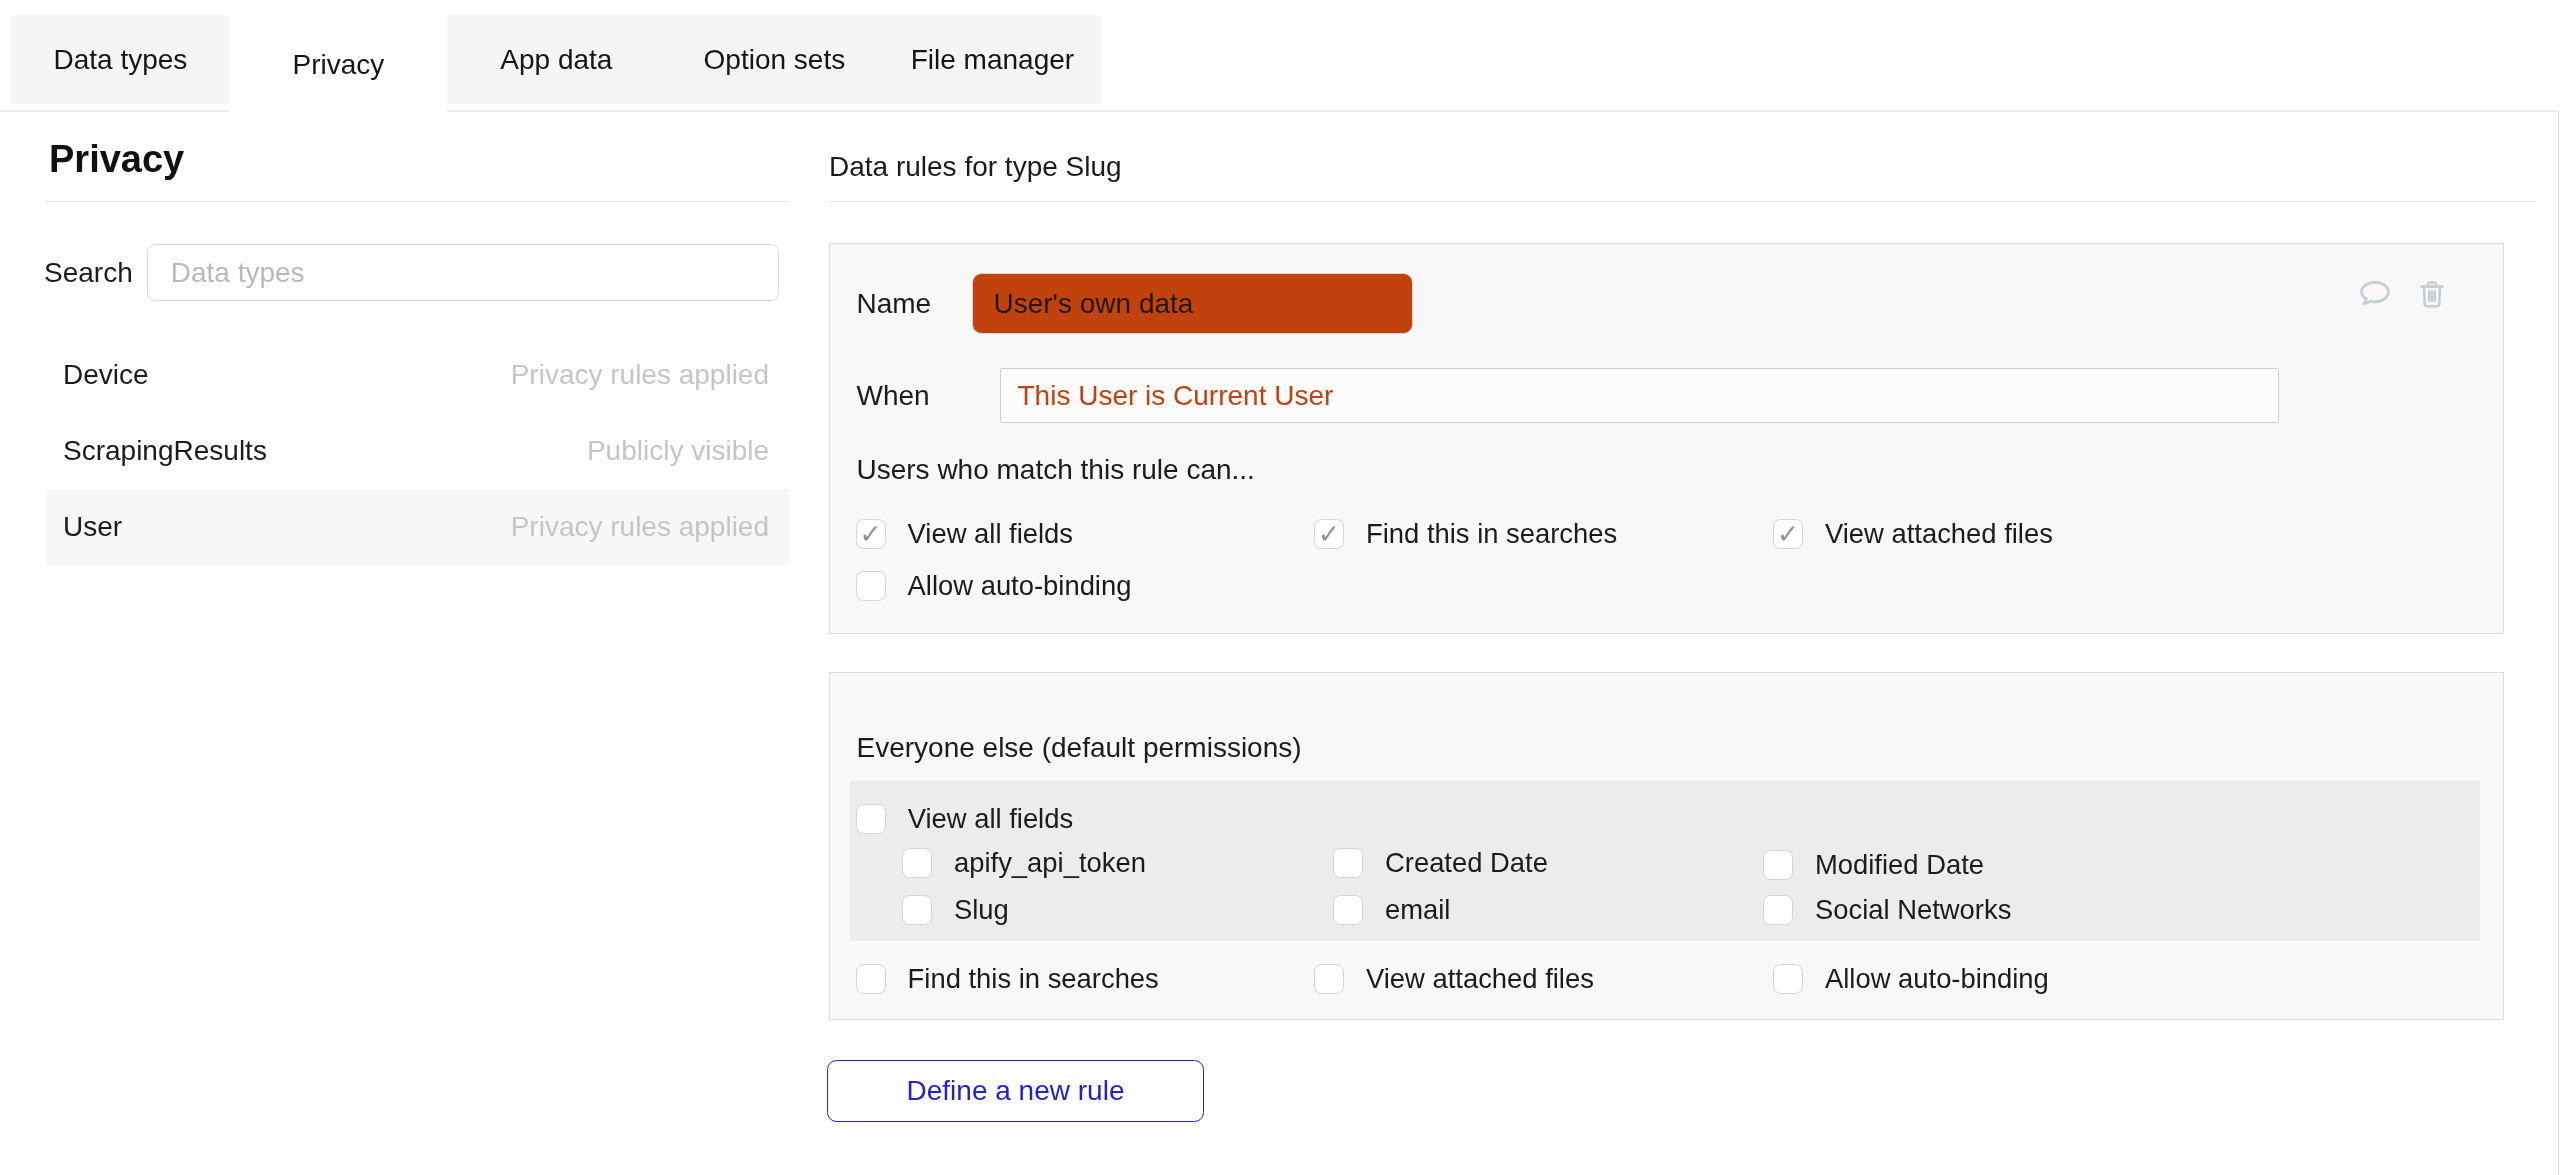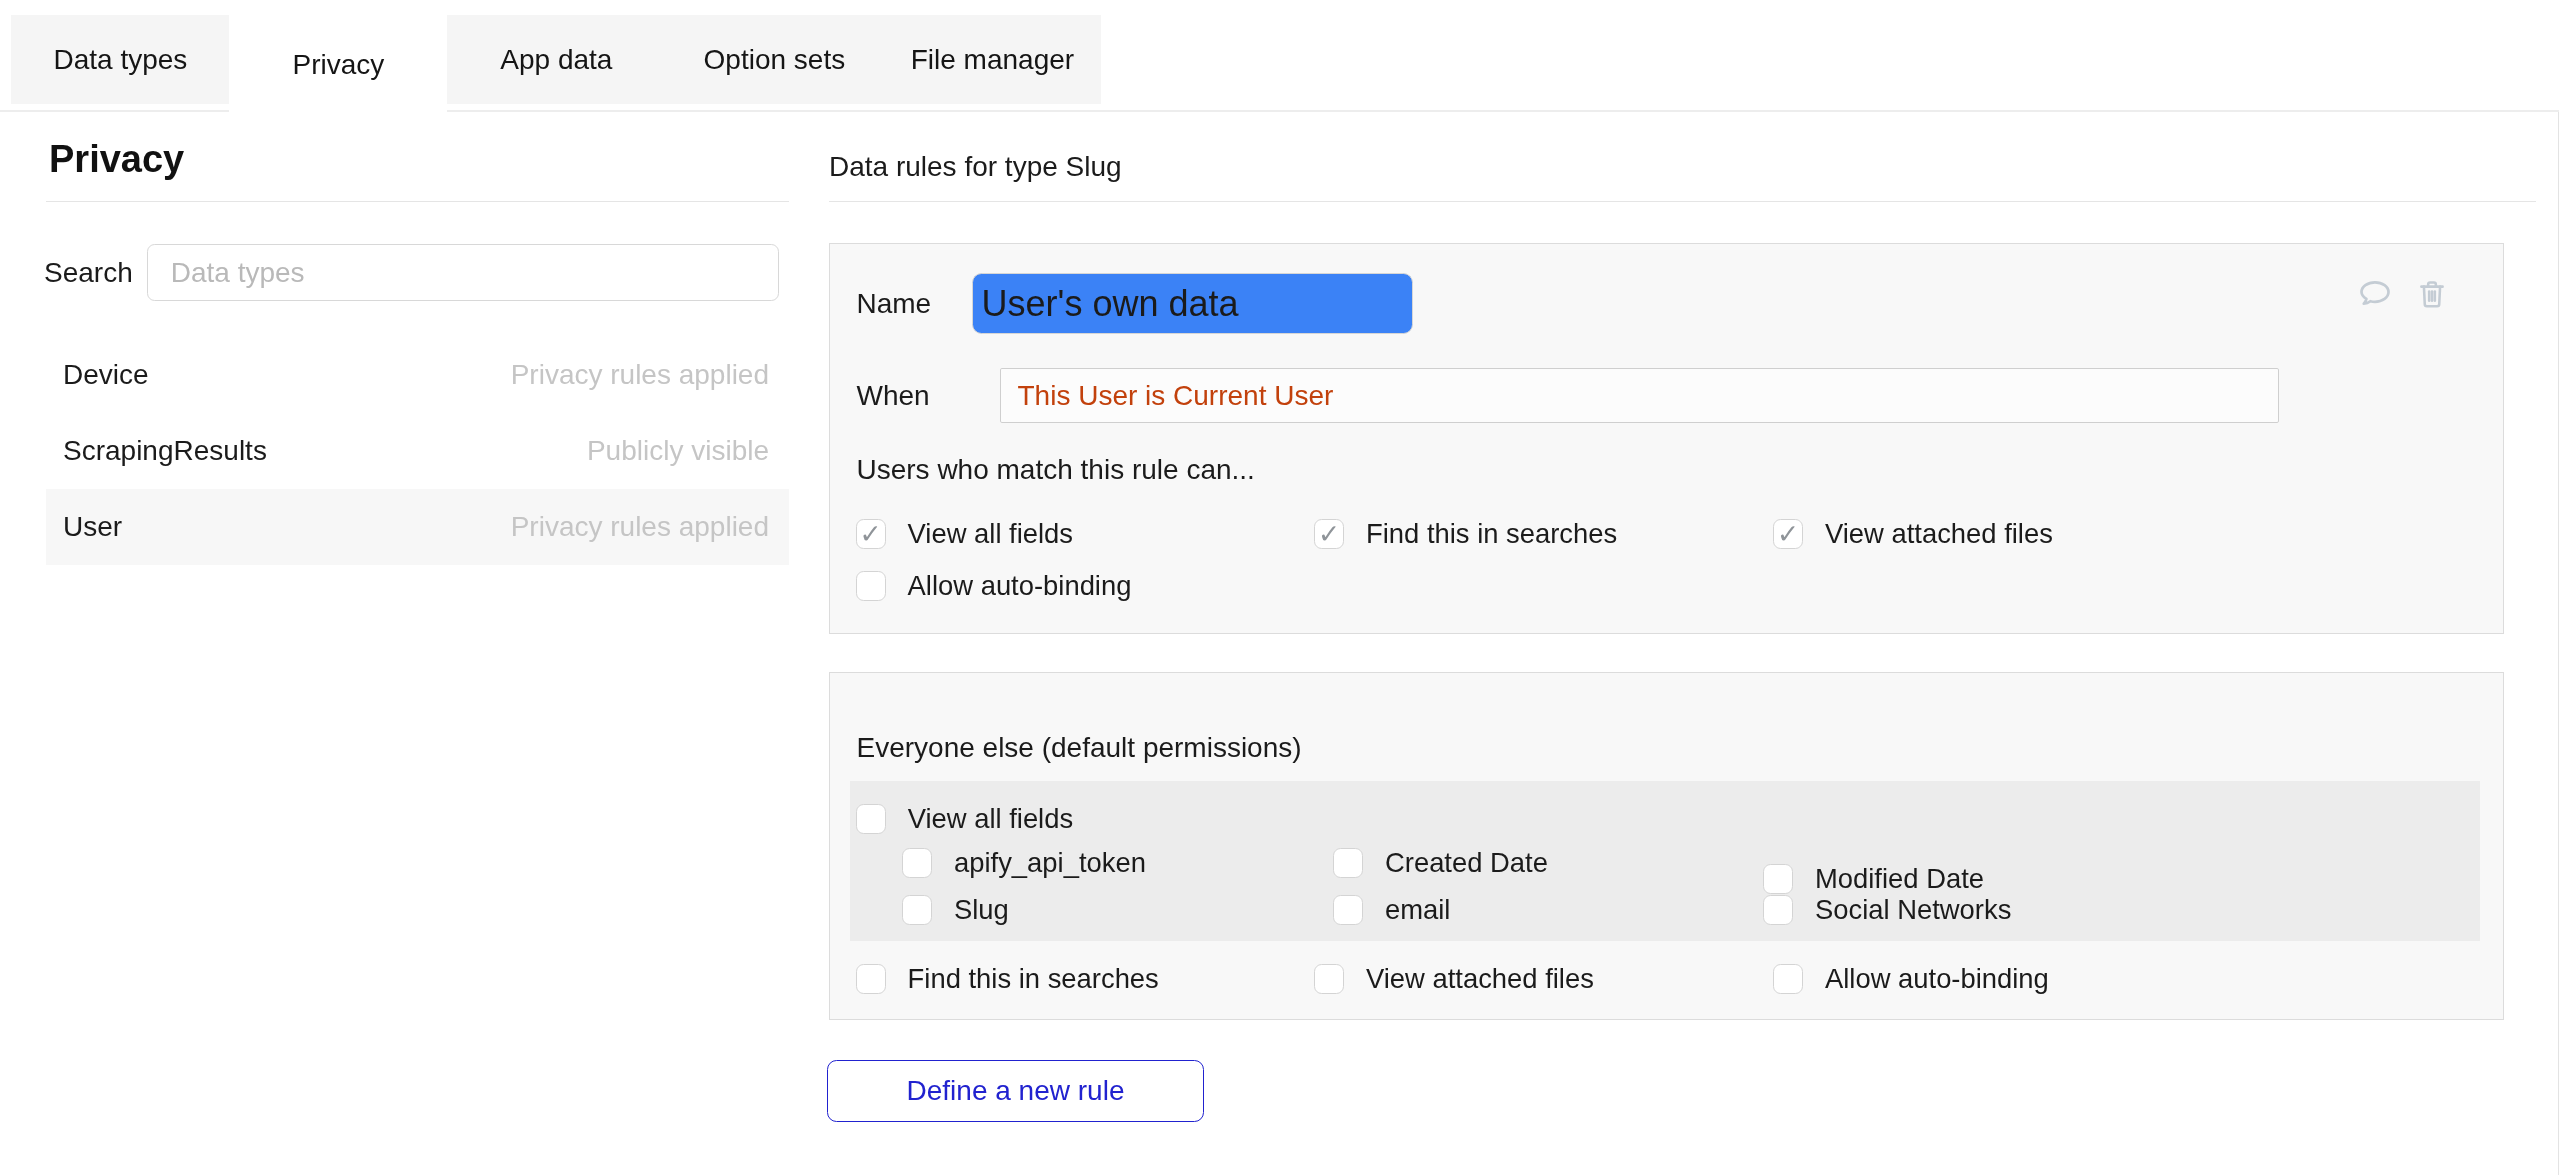--- a/index.html
+++ b/index.html
@@ -44,22 +44,22 @@
   .card.rule-card{top:243px;height:391px;}
   .card.everyone-card{top:672px;height:348px;}
   .card-icons{position:absolute;top:32px;right:53px;display:flex;align-items:center;gap:21px;}
   .icon-btn{width:36px;height:36px;display:flex;align-items:center;justify-content:center;cursor:pointer;}
   .icon-btn svg{stroke:#c4ccd4;fill:none;stroke-width:1.8;stroke-linecap:round;stroke-linejoin:round;}
   .field-row{position:absolute;left:26.5px;display:flex;align-items:center;}
   .row-name{top:29px;height:61px;}
   .row-when{top:124px;height:55px;gap:28px;}
   .field-label{width:115px;font-size:28px;color:#1b1b1b;flex:none;}
   .name-input{
-    width:441px;height:61px;border:0.9px solid #d6d6d6;border-radius:9.5px;background:#3b82f6;
-    font-family:inherit;font-size:36px;color:#1b1b1b;padding:0 9px;outline:none;
+    width:441px;height:61px;border:0.9px solid #d6d6d6;border-radius:9.5px;background:#c2410c;
+    font-family:inherit;font-size:28px;color:#1b1b1b;padding:0 21px;outline:none;
   }
   .when-box{
     width:1279px;height:55px;border:0.9px solid #cfcfcf;background:#fcfcfc;border-radius:1.9px;
     display:flex;align-items:center;padding:0 17px;font-size:28px;color:#c2410c;cursor:pointer;
   }
   .card-subtitle{position:absolute;left:26.5px;top:210px;font-size:28px;color:#1b1b1b;}
   .cb-item{position:absolute;display:flex;align-items:center;gap:22px;cursor:pointer;}
   .checkbox{
     width:30px;height:30px;flex:none;background:#fff;border:1.9px solid #d4d4d4;border-radius:7.6px;
     display:flex;align-items:center;justify-content:center;
@@ -187,21 +187,21 @@
         <span class="cb-label">View all fields</span>
       </div>
       <div class="cb-item" style="left:52px;top:66px;">
         <span class="checkbox"></span>
         <span class="cb-label">apify_api_token</span>
       </div>
       <div class="cb-item" style="left:483px;top:66px;">
         <span class="checkbox"></span>
         <span class="cb-label">Created Date</span>
       </div>
-      <div class="cb-item" style="left:913px;top:82px;">
+      <div class="cb-item" style="left:913px;top:68px;">
         <span class="checkbox"></span>
         <span class="cb-label">Modified Date</span>
       </div>
       <div class="cb-item" style="left:52px;top:113px;">
         <span class="checkbox"></span>
         <span class="cb-label">Slug</span>
       </div>
       <div class="cb-item" style="left:483px;top:113px;">
         <span class="checkbox"></span>
         <span class="cb-label">email</span>

